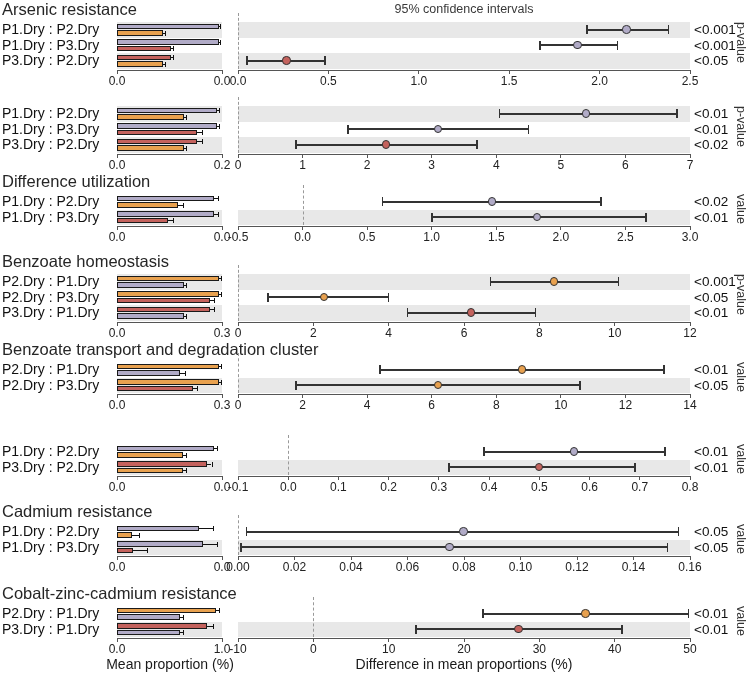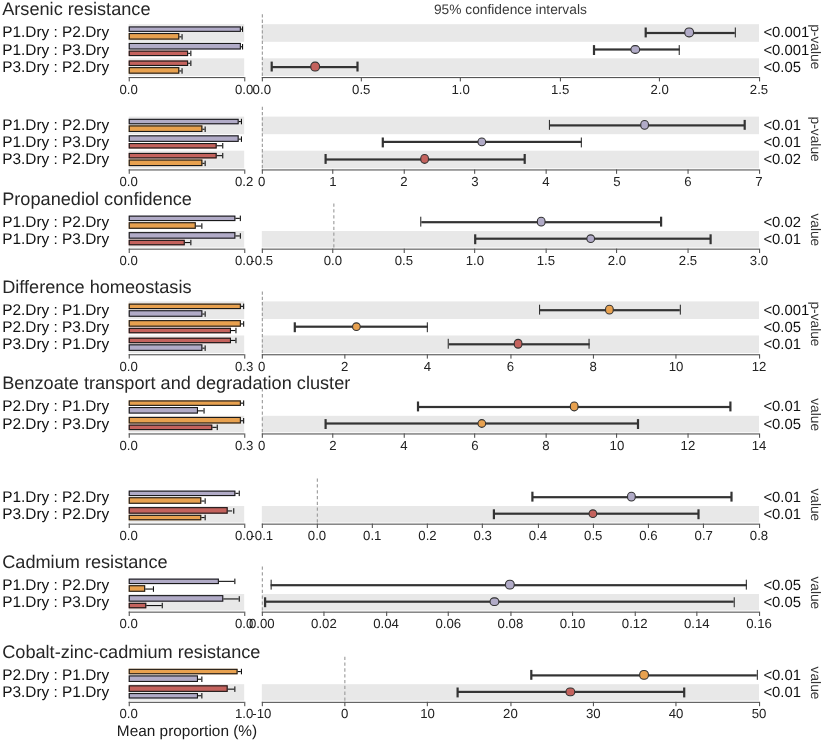--- a/index.html
+++ b/index.html
@@ -173,21 +173,21 @@
           <div class="tick-label" style="position: absolute; left: 57.1429%; top: 4px; transform: translateX(-50%);">4</div>
           <div style="position: absolute; left: calc(71.4286% - 0.5px); top: 0px; width: 1px; height: 4px; background: rgb(85, 85, 85);"></div>
           <div class="tick-label" style="position: absolute; left: 71.4286%; top: 4px; transform: translateX(-50%);">5</div>
           <div style="position: absolute; left: calc(85.7143% - 0.5px); top: 0px; width: 1px; height: 4px; background: rgb(85, 85, 85);"></div>
           <div class="tick-label" style="position: absolute; left: 85.7143%; top: 4px; transform: translateX(-50%);">6</div>
           <div style="position: absolute; left: calc(100% - 0.5px); top: 0px; width: 1px; height: 4px; background: rgb(85, 85, 85);"></div>
           <div class="tick-label" style="position: absolute; left: 100%; top: 4px; transform: translateX(-50%);">7</div>
         </div>
       </div>
       <div class="panel" style="top: 172px; height: 80px;">
-        <div class="panel-title">Propanediol confidence</div>
+        <div class="panel-title">Difference utilization</div>
         <div style="position: absolute; left: 117px; top: 22px; width: 105px; height: 31px;">
           <div style="position: absolute; left: 0px; top: 15.5px; width: 100%; height: 15.5px; background: rgb(232, 232, 232);"></div>
           <div style="position: absolute; left: 0px; top: 1.8px; width: 92%; height: 5.4px; background: rgb(177, 171, 199); border: 1px solid rgb(26, 26, 26); box-sizing: border-box;"></div>
           <div style="position: absolute; left: 92%; top: 4.2px; width: 4%; height: 1px; background: rgb(17, 17, 17);"></div>
           <div style="position: absolute; left: 96%; top: 2.2px; width: 1px; height: 5px; background: rgb(17, 17, 17);"></div>
           <div style="position: absolute; left: 0px; top: 8.2px; width: 58%; height: 5.4px; background: rgb(232, 161, 79); border: 1px solid rgb(26, 26, 26); box-sizing: border-box;"></div>
           <div style="position: absolute; left: 58%; top: 10.6px; width: 5%; height: 1px; background: rgb(17, 17, 17);"></div>
           <div style="position: absolute; left: 63%; top: 8.6px; width: 1px; height: 5px; background: rgb(17, 17, 17);"></div>
           <div style="position: absolute; left: 0px; top: 17.3px; width: 92%; height: 5.4px; background: rgb(177, 171, 199); border: 1px solid rgb(26, 26, 26); box-sizing: border-box;"></div>
           <div style="position: absolute; left: 92%; top: 19.7px; width: 4%; height: 1px; background: rgb(17, 17, 17);"></div>
@@ -234,21 +234,21 @@
           <div class="tick-label" style="position: absolute; left: 57.1429%; top: 4px; transform: translateX(-50%);">1.5</div>
           <div style="position: absolute; left: calc(71.4286% - 0.5px); top: 0px; width: 1px; height: 4px; background: rgb(85, 85, 85);"></div>
           <div class="tick-label" style="position: absolute; left: 71.4286%; top: 4px; transform: translateX(-50%);">2.0</div>
           <div style="position: absolute; left: calc(85.7143% - 0.5px); top: 0px; width: 1px; height: 4px; background: rgb(85, 85, 85);"></div>
           <div class="tick-label" style="position: absolute; left: 85.7143%; top: 4px; transform: translateX(-50%);">2.5</div>
           <div style="position: absolute; left: calc(100% - 0.5px); top: 0px; width: 1px; height: 4px; background: rgb(85, 85, 85);"></div>
           <div class="tick-label" style="position: absolute; left: 100%; top: 4px; transform: translateX(-50%);">3.0</div>
         </div>
       </div>
       <div class="panel" style="top: 252px; height: 88px;">
-        <div class="panel-title">Difference homeostasis</div>
+        <div class="panel-title">Benzoate homeostasis</div>
         <div style="position: absolute; left: 117px; top: 22px; width: 105px; height: 46.5px;">
           <div style="position: absolute; left: 0px; top: 0px; width: 100%; height: 15.5px; background: rgb(232, 232, 232);"></div>
           <div style="position: absolute; left: 0px; top: 31px; width: 100%; height: 15.5px; background: rgb(232, 232, 232);"></div>
           <div style="position: absolute; left: 0px; top: 1.8px; width: 97%; height: 5.4px; background: rgb(232, 161, 79); border: 1px solid rgb(26, 26, 26); box-sizing: border-box;"></div>
           <div style="position: absolute; left: 97%; top: 4.2px; width: 2%; height: 1px; background: rgb(17, 17, 17);"></div>
           <div style="position: absolute; left: 99%; top: 2.2px; width: 1px; height: 5px; background: rgb(17, 17, 17);"></div>
           <div style="position: absolute; left: 0px; top: 8.2px; width: 64%; height: 5.4px; background: rgb(177, 171, 199); border: 1px solid rgb(26, 26, 26); box-sizing: border-box;"></div>
           <div style="position: absolute; left: 64%; top: 10.6px; width: 2%; height: 1px; background: rgb(17, 17, 17);"></div>
           <div style="position: absolute; left: 66%; top: 8.6px; width: 1px; height: 5px; background: rgb(17, 17, 17);"></div>
           <div style="position: absolute; left: 0px; top: 17.3px; width: 97%; height: 5.4px; background: rgb(232, 161, 79); border: 1px solid rgb(26, 26, 26); box-sizing: border-box;"></div>
@@ -555,13 +555,14 @@
           <div style="position: absolute; left: calc(66.6667% - 0.5px); top: 0px; width: 1px; height: 4px; background: rgb(85, 85, 85);"></div>
           <div class="tick-label" style="position: absolute; left: 66.6667%; top: 4px; transform: translateX(-50%);">30</div>
           <div style="position: absolute; left: calc(83.3333% - 0.5px); top: 0px; width: 1px; height: 4px; background: rgb(85, 85, 85);"></div>
           <div class="tick-label" style="position: absolute; left: 83.3333%; top: 4px; transform: translateX(-50%);">40</div>
           <div style="position: absolute; left: calc(100% - 0.5px); top: 0px; width: 1px; height: 4px; background: rgb(85, 85, 85);"></div>
           <div class="tick-label" style="position: absolute; left: 100%; top: 4px; transform: translateX(-50%);">50</div>
         </div>
       </div>
     </div>
   <div class="xlabel-left">Mean proportion (%)</div>
+  <div class="xlabel-right">Difference in mean proportions (%)</div>
 </div>
 
 </body></html>

